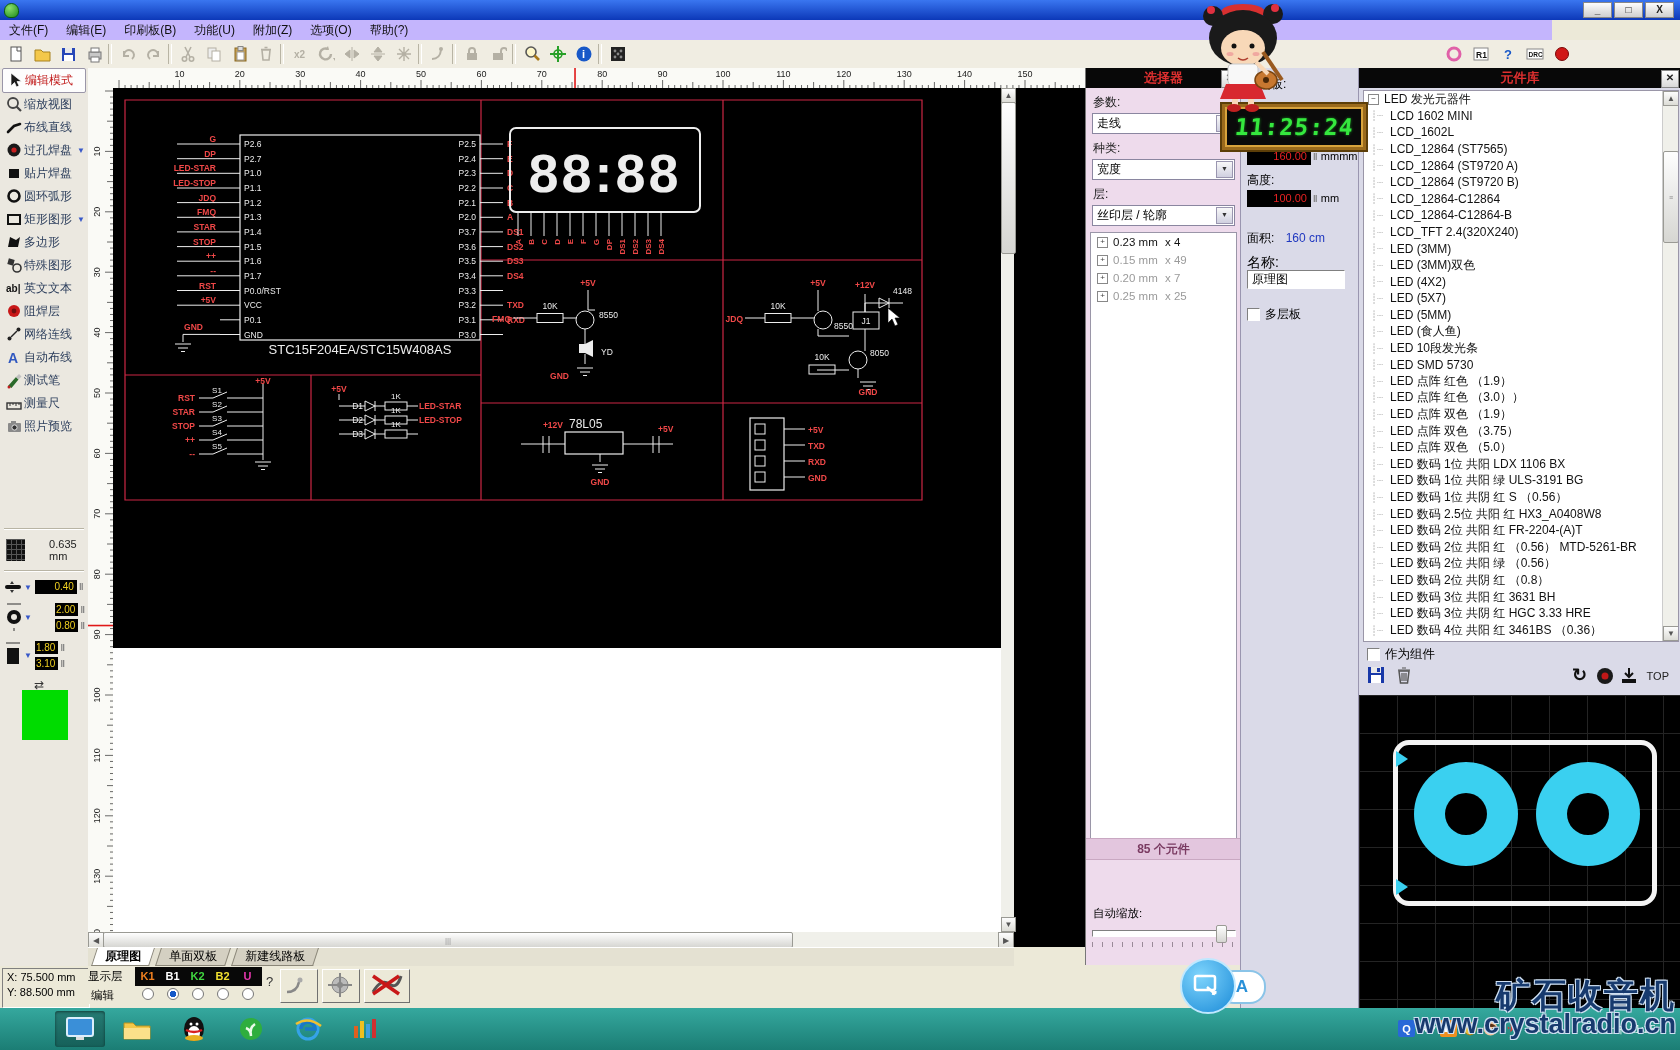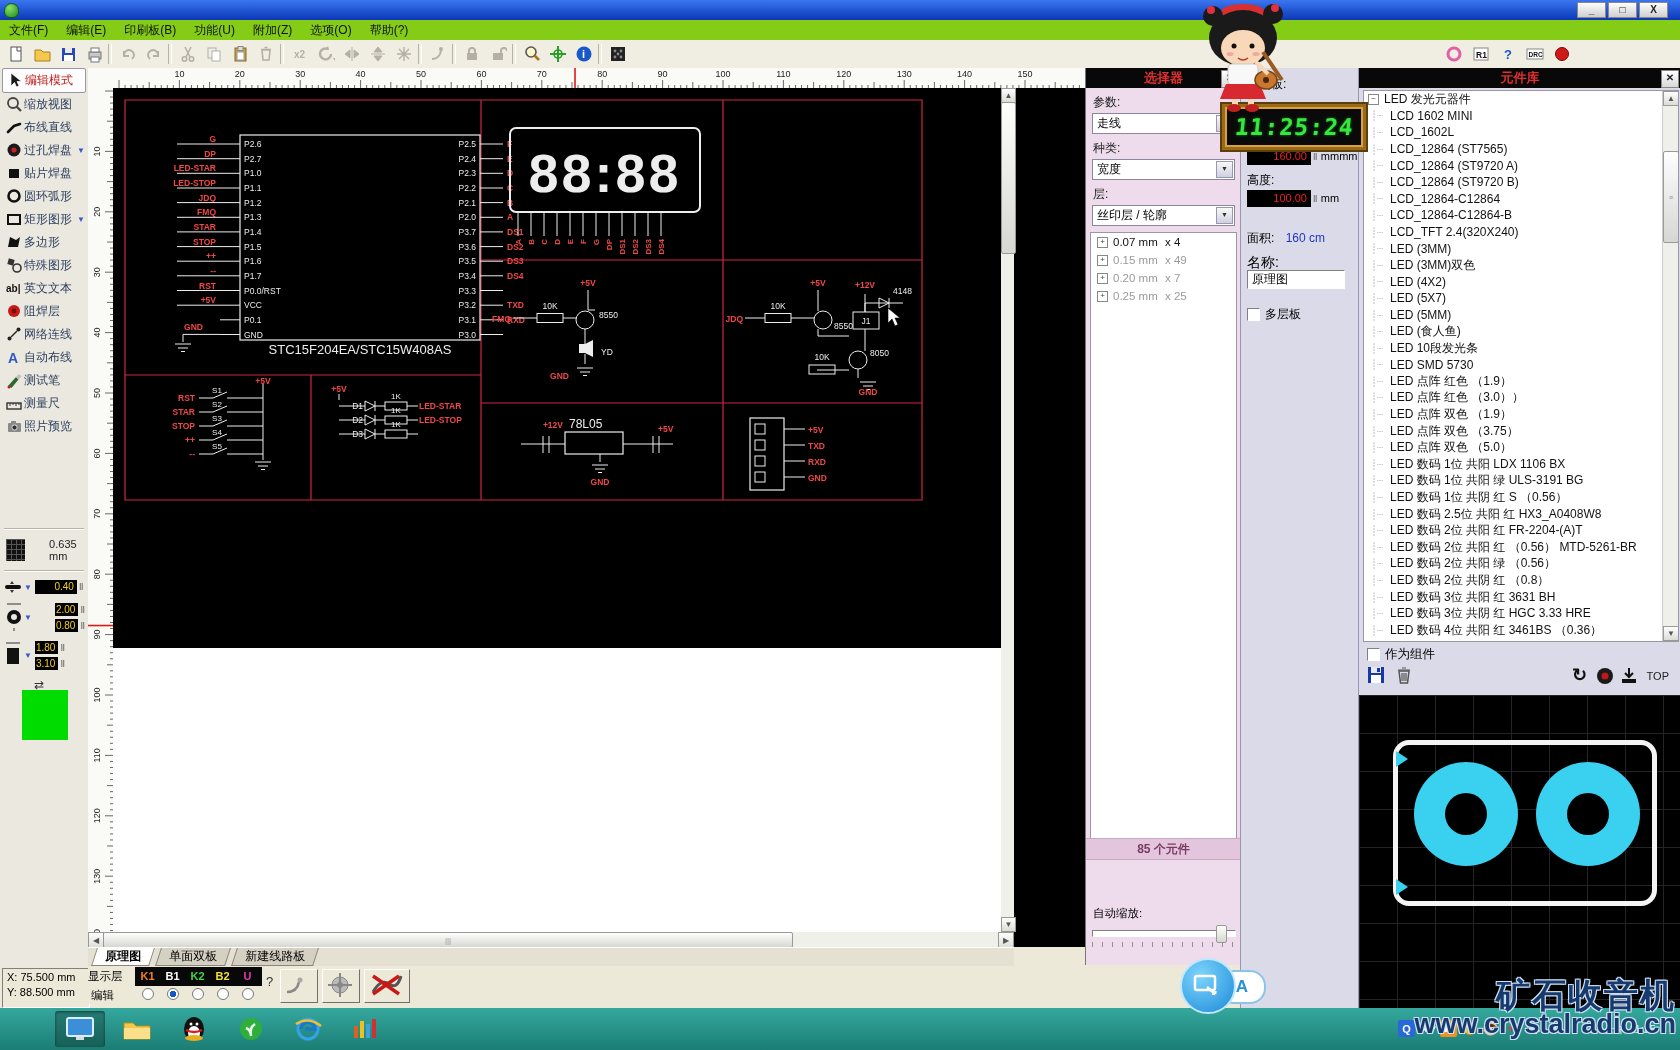--- a/index.html
+++ b/index.html
@@ -9,21 +9,21 @@
   .sunken{border:1px solid;border-color:#808080 #ffffff #ffffff #808080;}
   .raised{border:1px solid;border-color:#ffffff #707070 #707070 #ffffff;}
   
   #titlebar{left:0;top:0;width:1680px;height:20px;
      background:linear-gradient(#3a76f0,#0c38b8);color:#fff;display:flex;align-items:center;}
   #title-text{font-size:12px;margin-left:6px;white-space:nowrap;}
   .winbtn{width:27px;height:14px;background:linear-gradient(#fdfdfd,#cfcfcf);
      border:1px solid #888;display:inline-flex;align-items:center;justify-content:center;
      font-size:10px;color:#222;margin-left:2px;font-weight:bold;line-height:1;}
   
-  #menubar{left:0;top:20px;width:1680px;height:20px;background:#84cc16;border-bottom:1px solid #d8d4c4;display:flex;align-items:center;}
+  #menubar{left:0;top:20px;width:1552px;height:20px;background:#c4b5fd;border-bottom:1px solid #d8d4c4;display:flex;align-items:center;}
   .menu-item{padding:2px 9px;color:#111;}
   
   #toolbar{left:0;top:40px;width:1680px;height:28px;background:#f0ede2;border-bottom:1px solid #c9c5b5;}
   .tbtn{position:absolute;top:2px;width:24px;height:24px;display:flex;align-items:center;justify-content:center;}
   .tsep{position:absolute;top:4px;width:2px;height:20px;border-left:1px solid #b8b4a4;border-right:1px solid #fff;}
   
   #palette{left:0;top:68px;width:88px;height:899px;background:#ebe8e0;border-right:1px solid #b8b4a4;}
   .tool{position:relative;height:23px;display:flex;align-items:center;margin:0 2px;color:#2c3e5c;font-size:12px;}
   .tool .ticon{width:20px;height:16px;display:flex;align-items:center;justify-content:center;margin-left:2px;}
   .tool.sel{background:#fdfdfd;border:1px solid #9a96a8;border-radius:2px;color:#c21f1f;}
@@ -95,21 +95,21 @@
      text-shadow:-1px -1px 0 #cfe0f2,1px -1px 0 #cfe0f2,-1px 1px 0 #cfe0f2,1px 1px 0 #cfe0f2;}
   #watermark .l1{font-size:34px;letter-spacing:2px;line-height:30px;}
   #watermark .l2{font-size:27px;line-height:28px;}
   svg text{font-family:"Liberation Sans",sans-serif;}
 </style>
 </head>
 <body>
 
 <div class="abs" id="titlebar">
   <span class="abs" style="left:4px;top:3px;width:13px;height:13px;border-radius:50% 50% 40% 40%;background:radial-gradient(circle at 35% 30%,#8ae06a,#1e8a1e);border:1px solid #0c5c0c;"></span>
-  <span class="abs" style="right:12px;top:2px;">
+  <span class="abs" style="right:6px;top:2px;">
     <span class="winbtn">_</span><span class="winbtn">□</span><span class="winbtn">X</span>
   </span>
 </div>
 
 <div class="abs" id="menubar">
     <span class="menu-item">文件(F)</span>
     <span class="menu-item">编辑(E)</span>
     <span class="menu-item">印刷板(B)</span>
     <span class="menu-item">功能(U)</span>
     <span class="menu-item">附加(Z)</span>
@@ -988,21 +988,21 @@
       <span class="arrow">▼</span>
     </div>
   <div class="flabel">层:</div>
   <div class="combo">
       <span>丝印层 / 轮廓</span>
       <span class="arrow">▼</span>
     </div>
   <div id="sel-list">
       <div class="sel-item">
         <span class="plusbox">+</span>
-    <span style="width:52px;color:#111;">0.07 mm</span>
+    <span style="width:52px;color:#111;">0.23 mm</span>
     <span style="color:#111;">x 4</span>
       </div>
       <div class="sel-item">
         <span class="plusbox">+</span>
     <span style="width:52px;color:#9a9a9a;">0.15 mm</span>
     <span style="color:#9a9a9a;">x 49</span>
       </div>
       <div class="sel-item">
         <span class="plusbox">+</span>
     <span style="width:52px;color:#9a9a9a;">0.20 mm</span>

